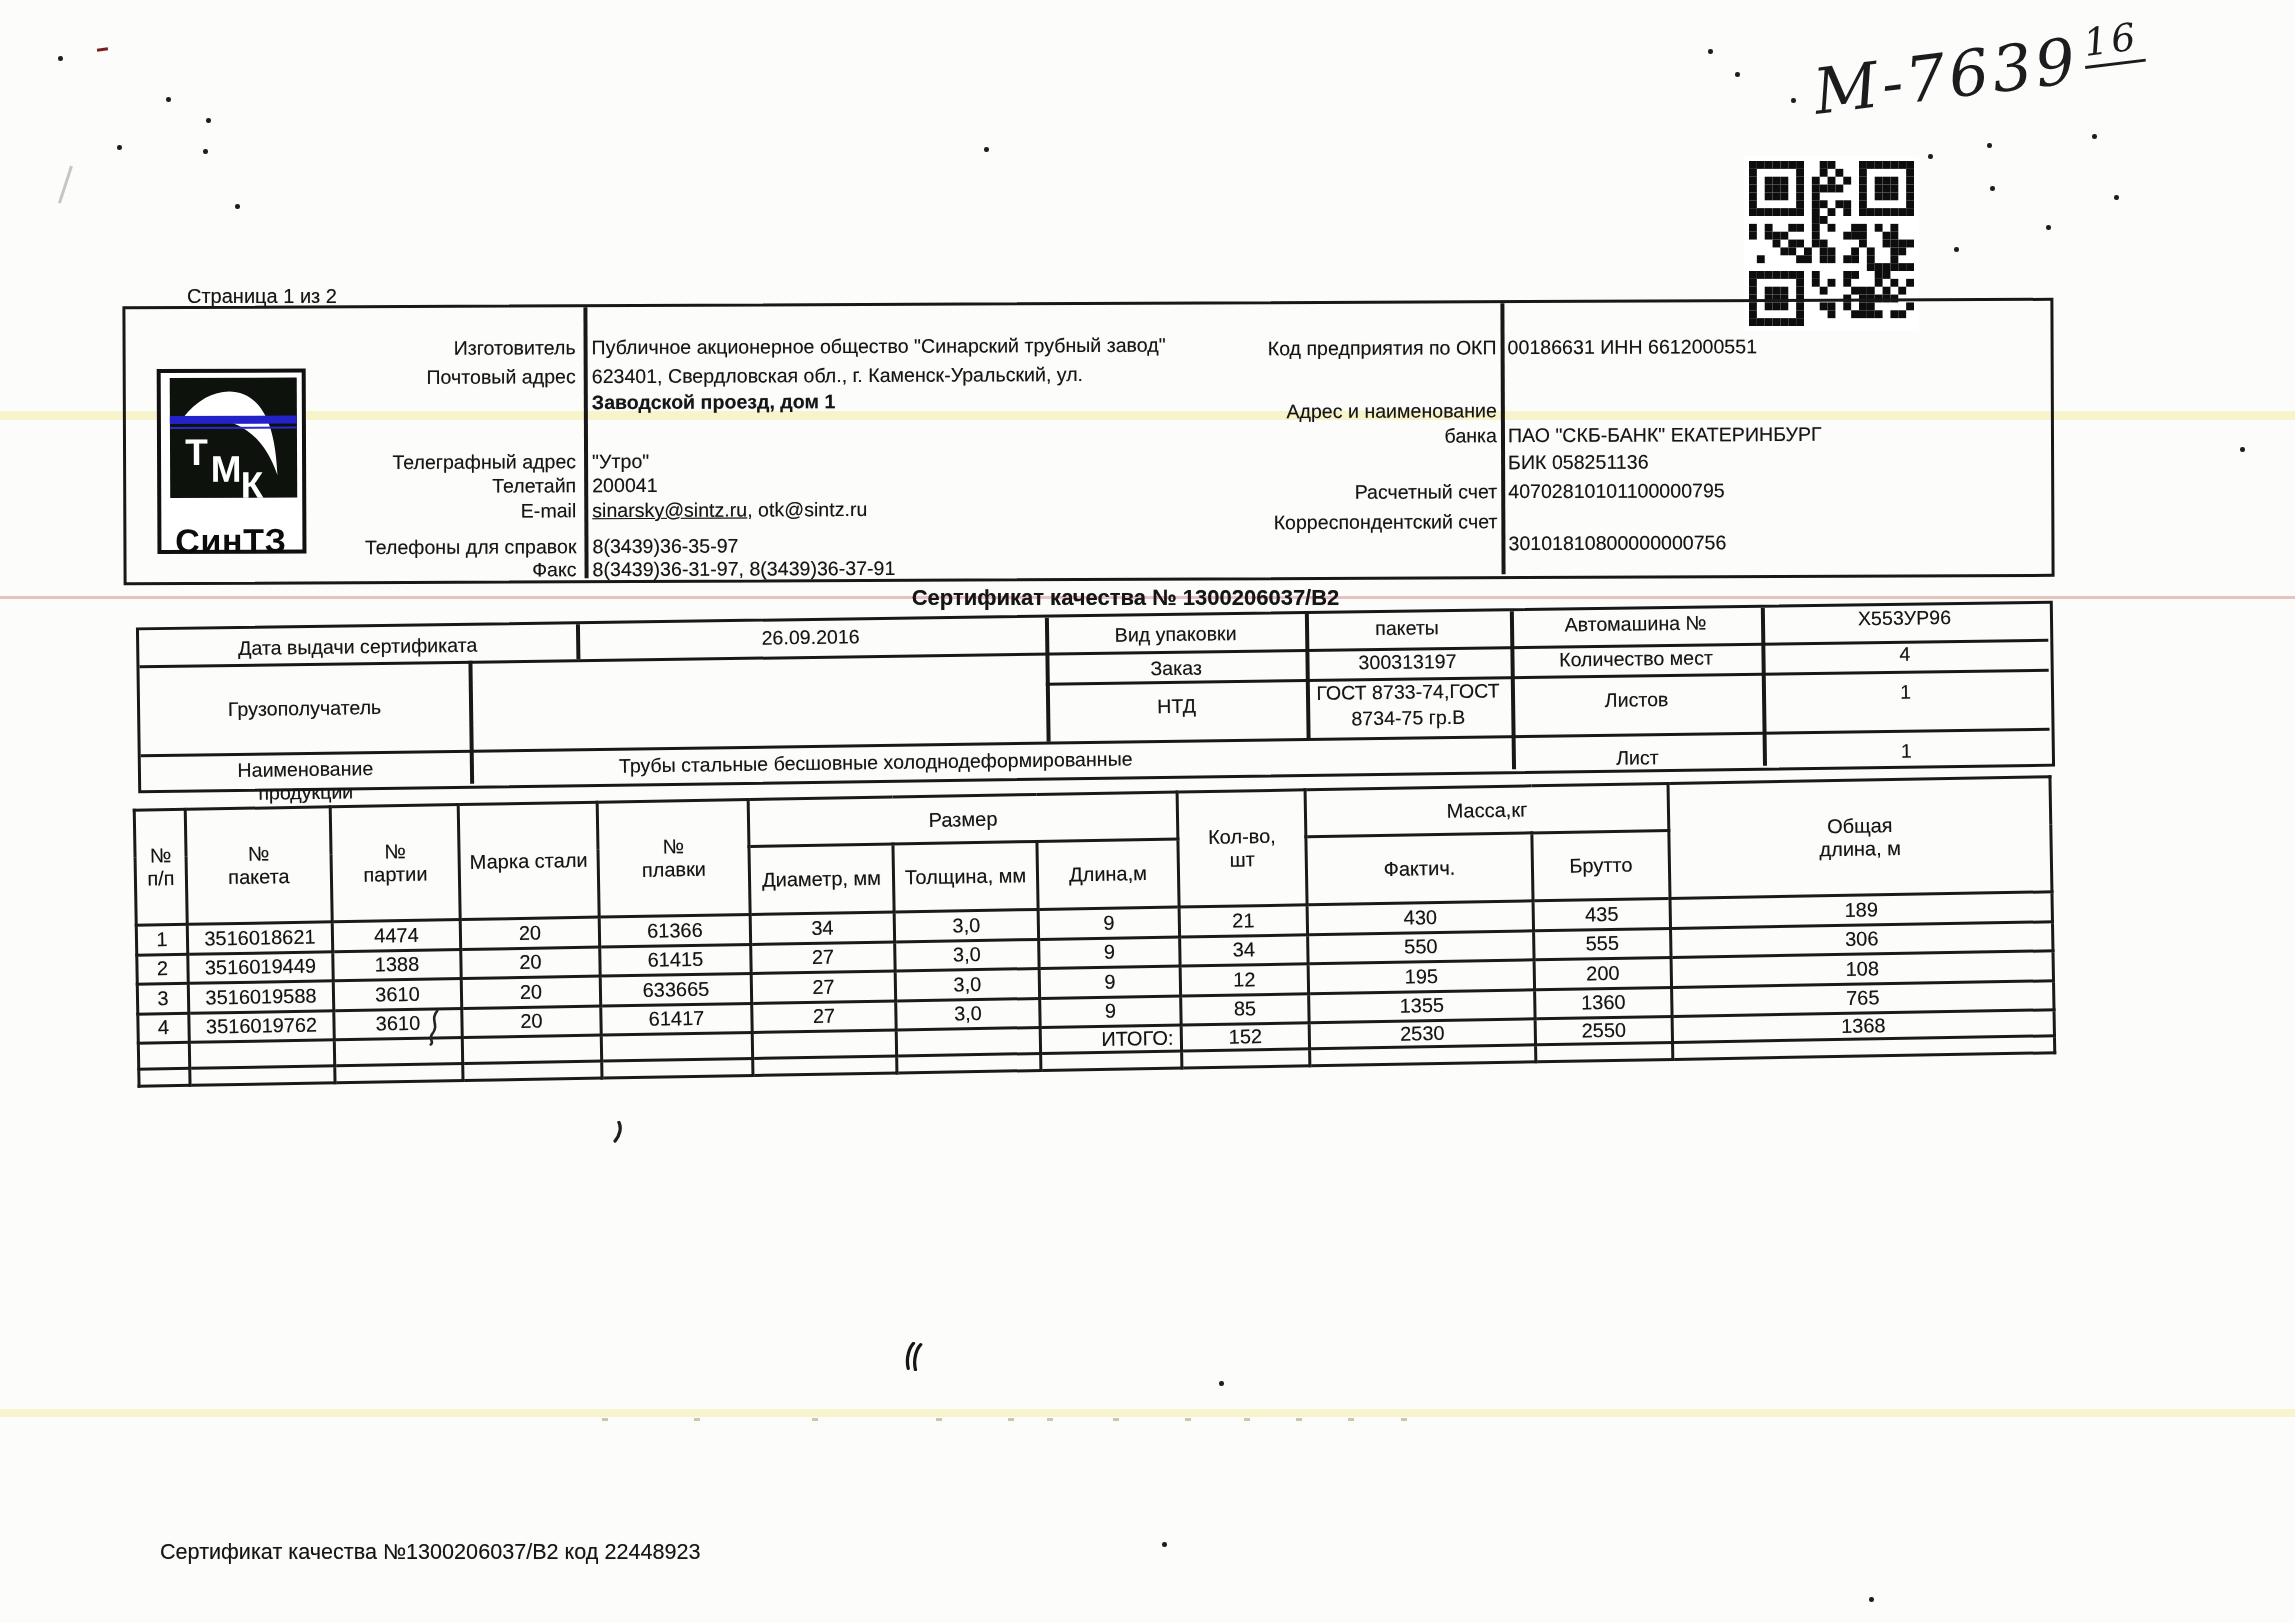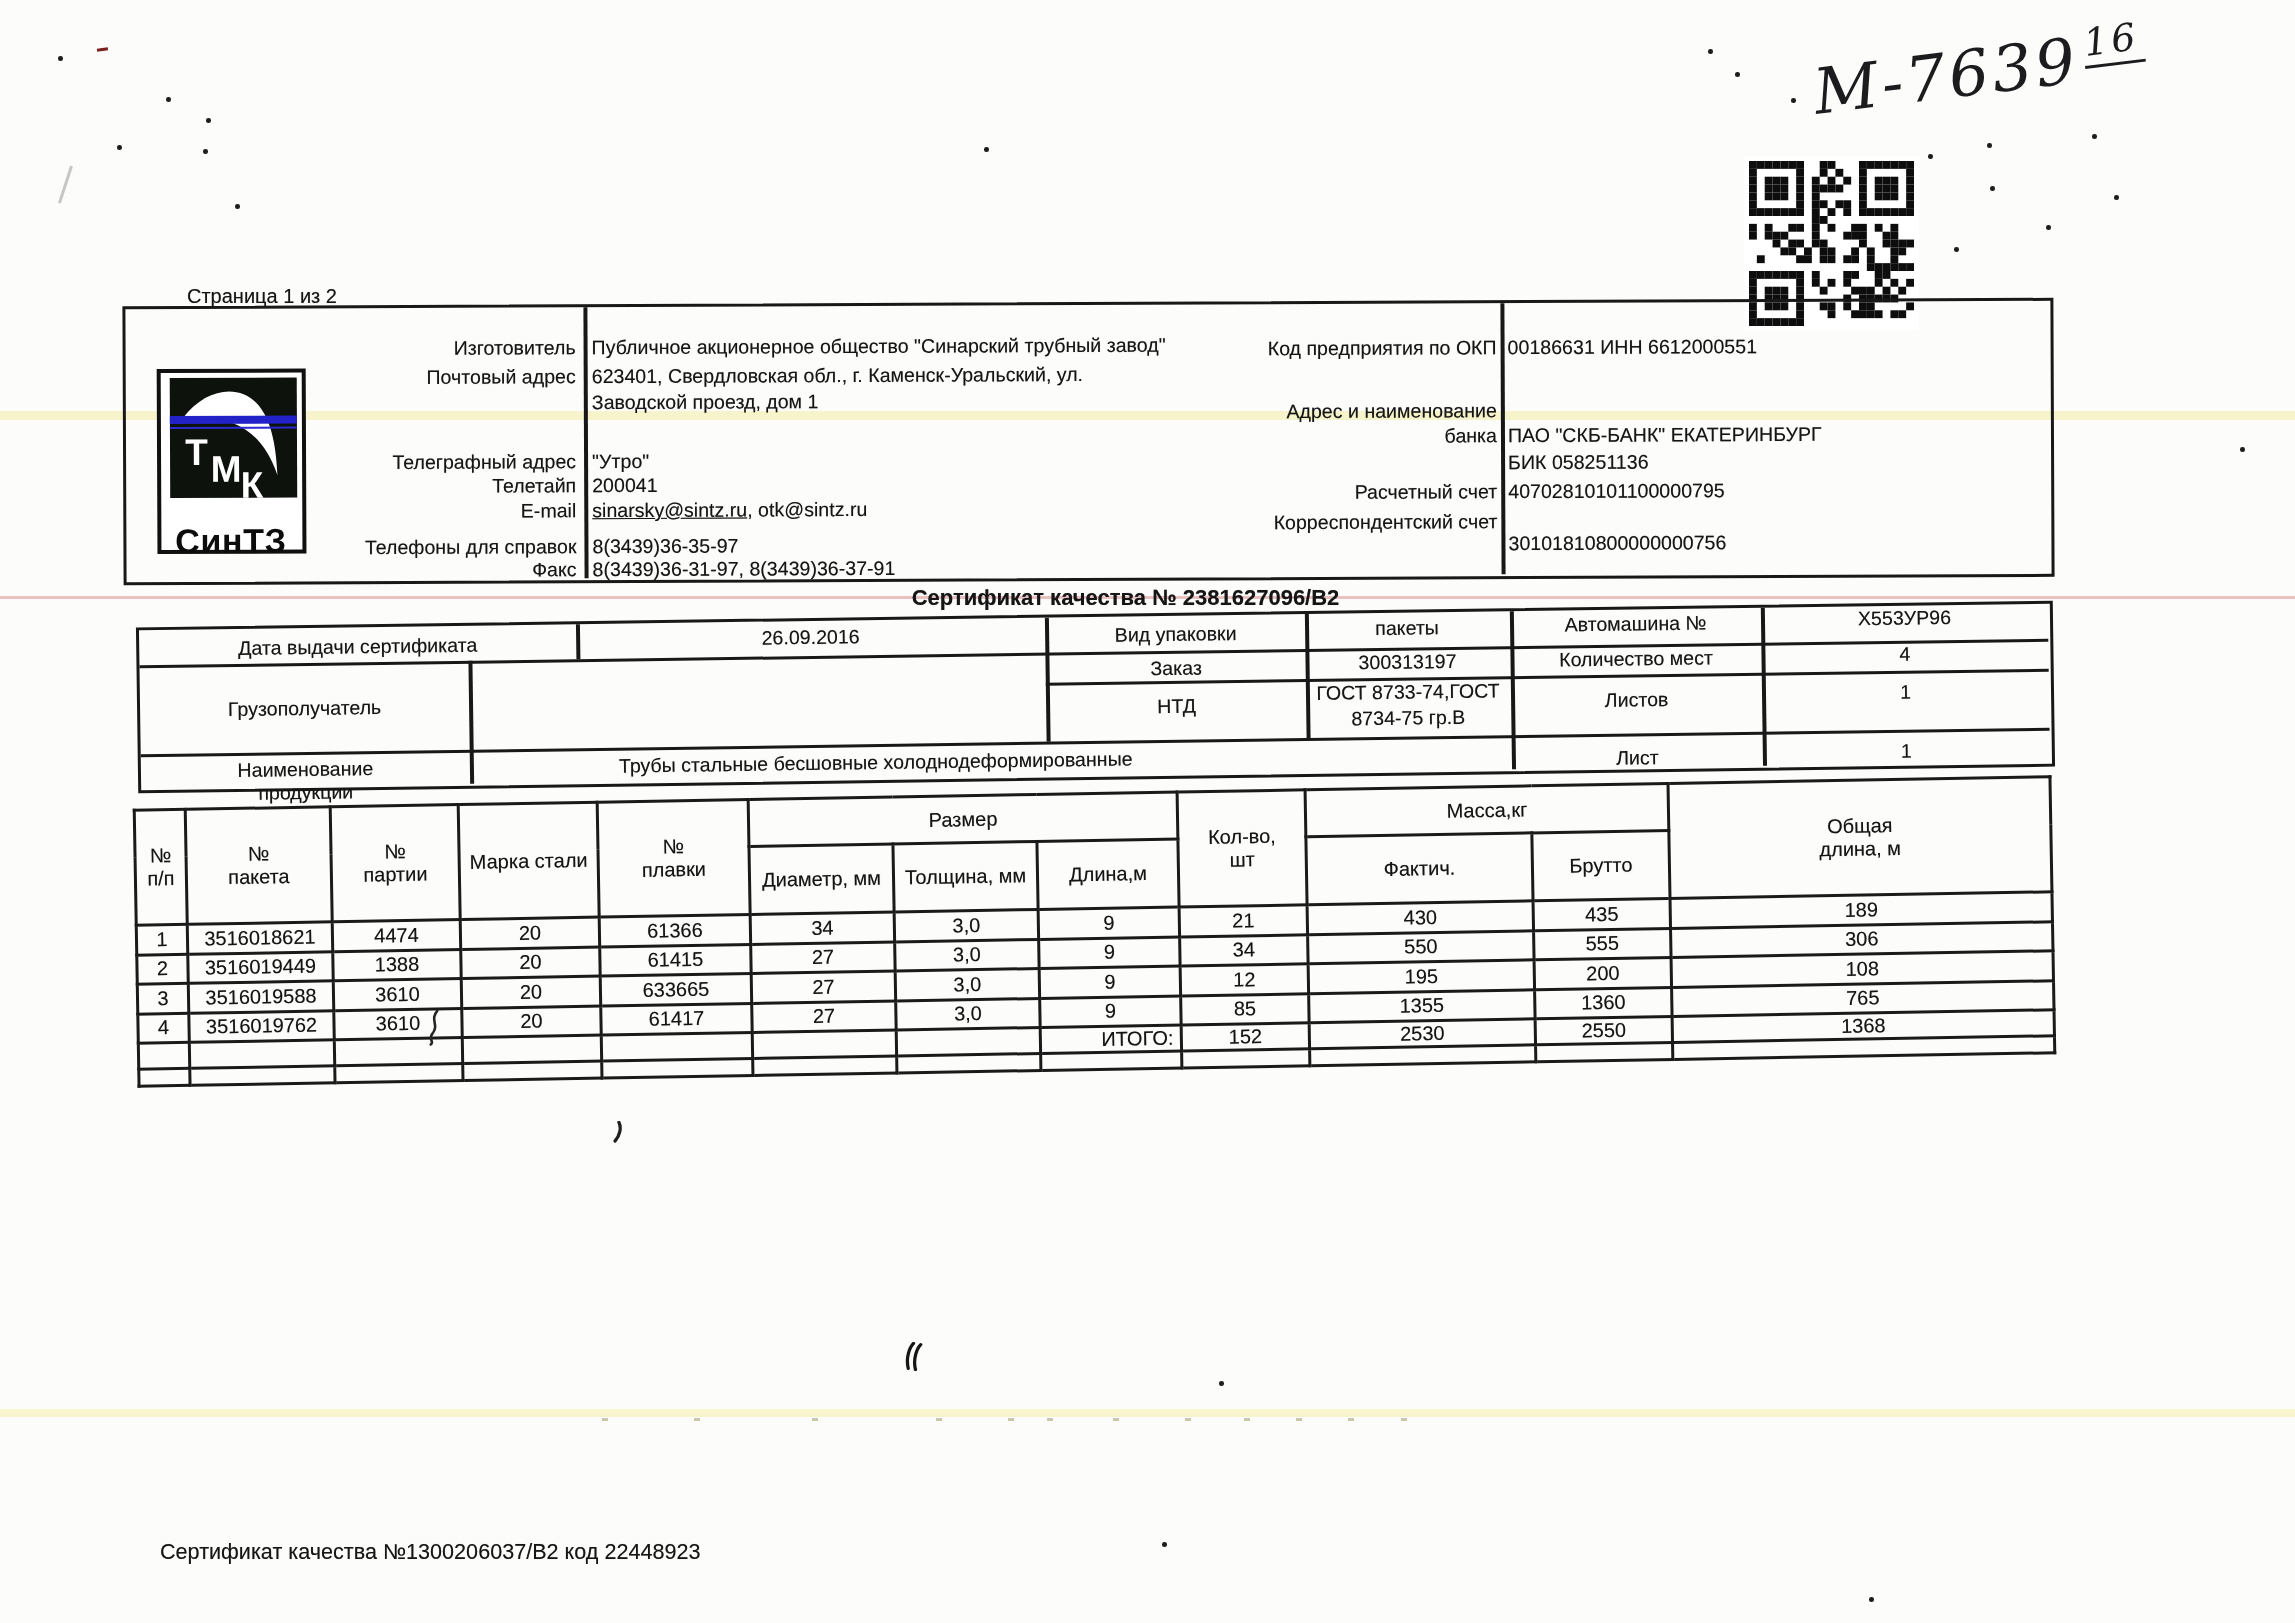--- a/index.html
+++ b/index.html
@@ -352,41 +352,41 @@
     <div class="t trr" style="left:0;top:29px;width:450px;">Изготовитель</div>
     <div class="t trr" style="left:0;top:58px;width:450px;">Почтовый адрес</div>
     <div class="t trr" style="left:0;top:143px;width:450px;">Телеграфный адрес</div>
     <div class="t trr" style="left:0;top:167px;width:450px;">Телетайп</div>
     <div class="t trr" style="left:0;top:192px;width:450px;">E-mail</div>
     <div class="t trr" style="left:0;top:228px;width:450px;">Телефоны для справок</div>
     <div class="t trr" style="left:0;top:251px;width:450px;">Факс</div>
 
     <div class="t" style="left:466px;top:29px;">Публичное акционерное общество "Синарский трубный завод"</div>
     <div class="t" style="left:466px;top:58px;">623401, Свердловская обл., г. Каменск-Уральский, ул.</div>
-    <div class="t" style="left:466px;top:84px;">Заводской проезд, дом 1</div>
+    <div class="t" style="left:466px;top:84px;font-weight:bold;">Заводской проезд, дом 1</div>
     <div class="t" style="left:466px;top:143px;">"Утро"</div>
     <div class="t" style="left:466px;top:167px;">200041</div>
     <div class="t" style="left:466px;top:192px;"><span class="u">sinarsky@sintz.ru</span><span>,  </span><span>otk@sintz.ru</span></div>
     <div class="t" style="left:466px;top:228px;">8(3439)36-35-97</div>
     <div class="t" style="left:466px;top:251px;">8(3439)36-31-97, 8(3439)36-37-91</div>
 
     <div class="t trr" style="left:720px;top:33px;width:651px;">Код предприятия по ОКП</div>
     <div class="t trr" style="left:720px;top:96px;width:651px;">Адрес и наименование</div>
     <div class="t trr" style="left:720px;top:121px;width:651px;">банка</div>
     <div class="t trr" style="left:720px;top:177px;width:651px;">Расчетный счет</div>
     <div class="t trr" style="left:720px;top:207px;width:651px;">Корреспондентский счет</div>
 
     <div class="t" style="left:1382px;top:33px;">00186631 ИНН 6612000551</div>
     <div class="t" style="left:1382px;top:121px;">ПАО "СКБ-БАНК" ЕКАТЕРИНБУРГ</div>
     <div class="t" style="left:1382px;top:148px;">БИК 058251136</div>
     <div class="t" style="left:1382px;top:177px;">40702810101100000795</div>
     <div class="t" style="left:1382px;top:207px;margin-top:22px;">30101810800000000756</div>
   </div>
 
-  <div class="t tc" id="title">Сертификат качества № 2381627096/В2</div>
+  <div class="t tc" id="title">Сертификат качества № 1300206037/В2</div>
 
   <div class="block" id="info-box">
     <div class="hl" style="left:0;top:35px;width:1909px;"></div>
     <div class="hl" style="left:906px;top:65px;width:1003px;"></div>
     <div class="hl" style="left:0;top:124px;width:1909px;"></div>
     <div class="vl" style="left:437px;top:0;height:35px;"></div>
     <div class="vl" style="left:329px;top:35px;height:123px;"></div>
     <div class="vl" style="left:906px;top:0;height:124px;"></div>
     <div class="vl" style="left:1166px;top:0;height:124px;"></div>
     <div class="vl" style="left:1371px;top:0;height:158px;"></div>

